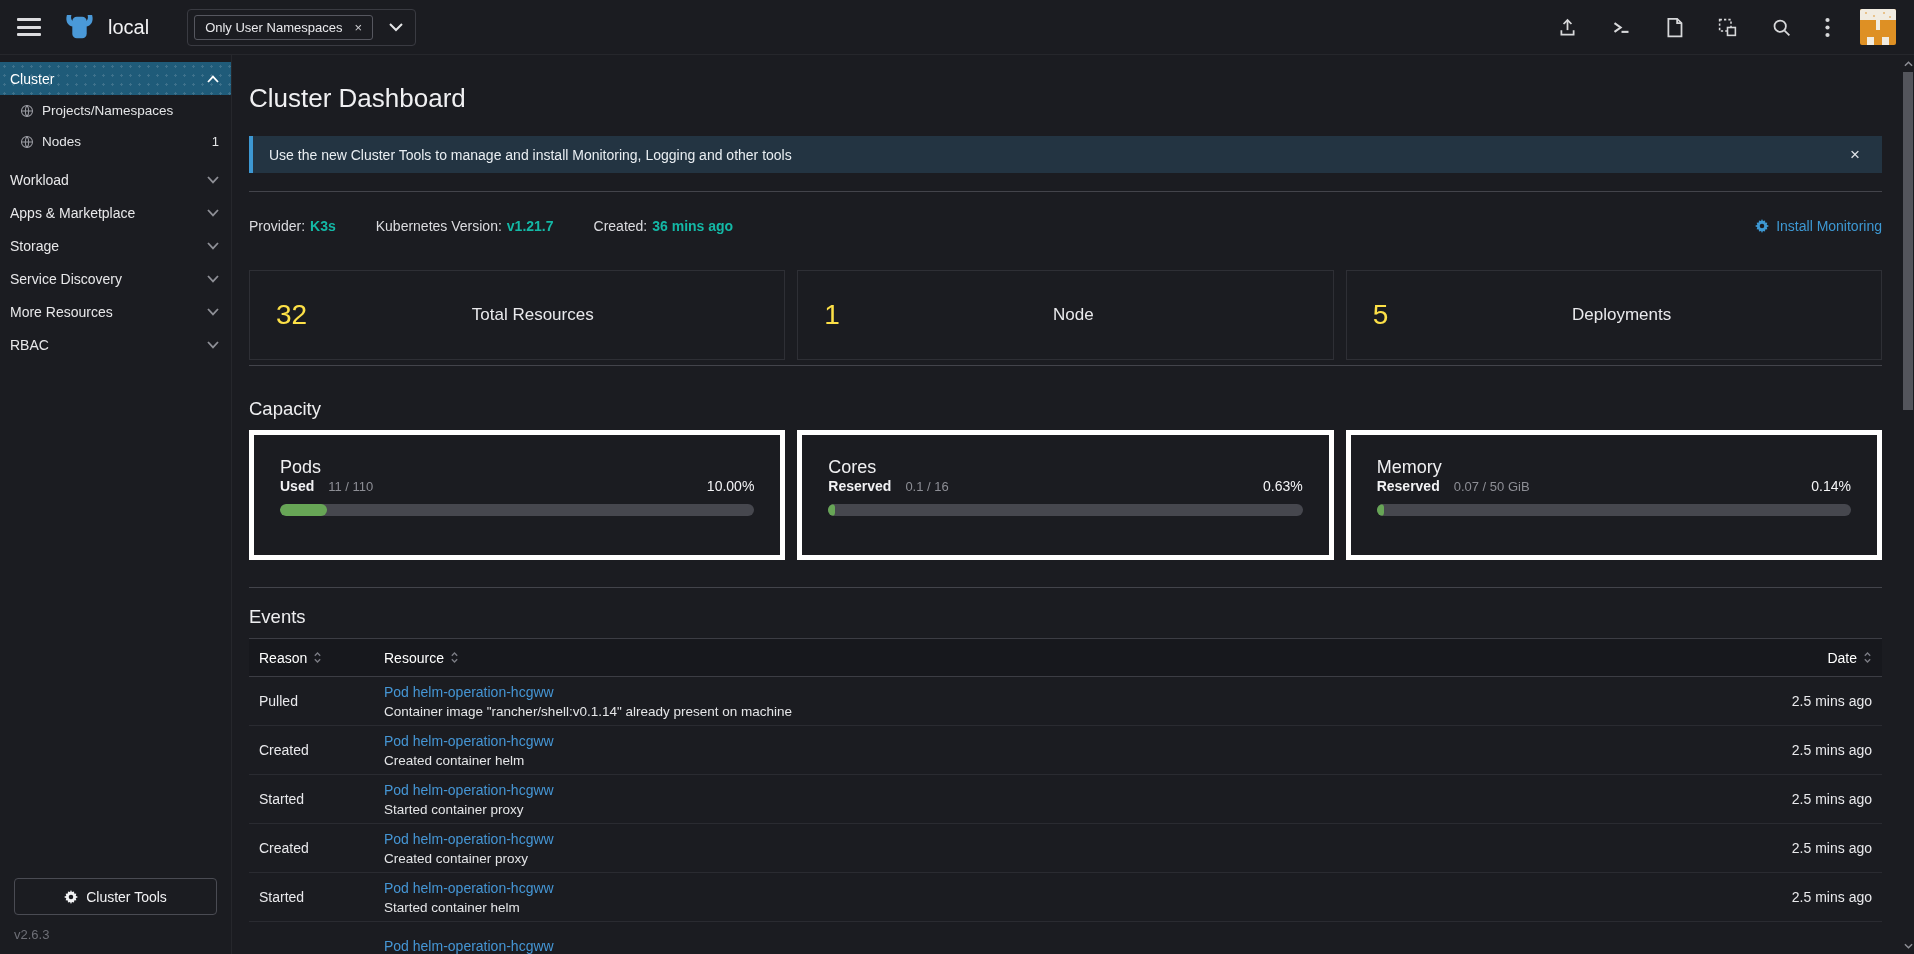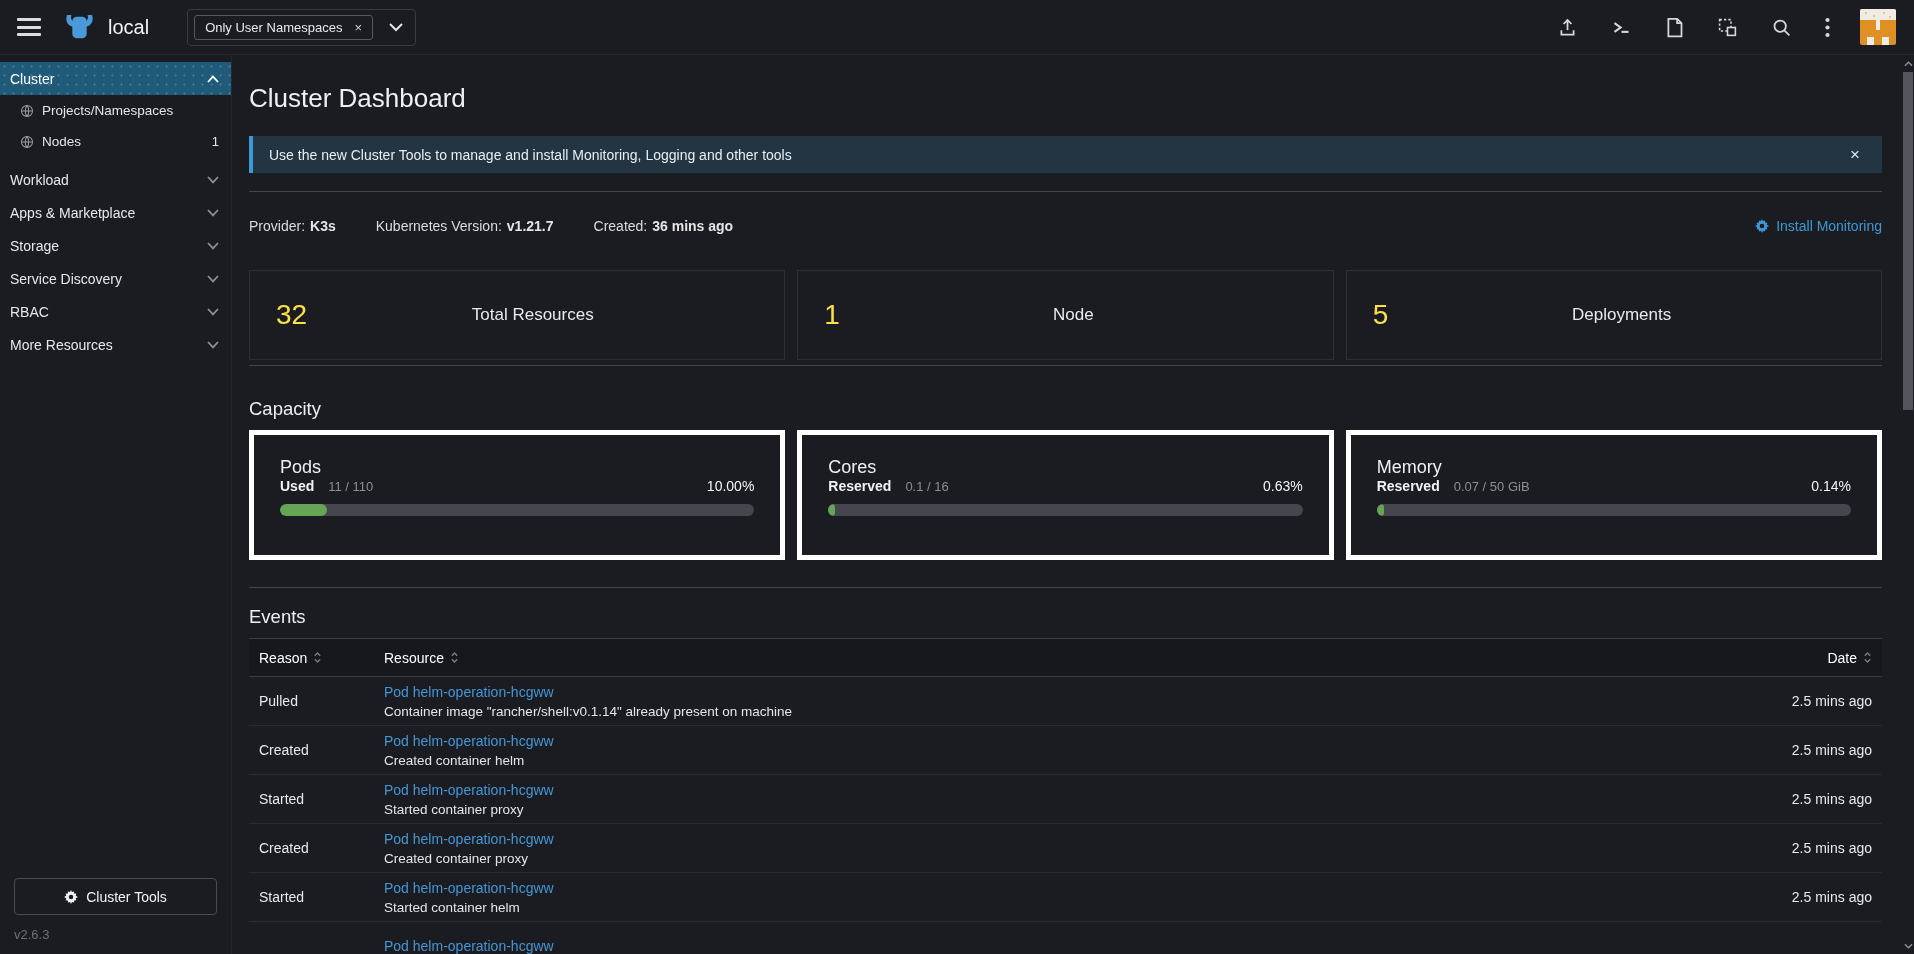--- a/index.html
+++ b/index.html
@@ -86,21 +86,21 @@
   }
   .banner-close { margin-left:auto; color:#dfe3e7; font-size:17px; line-height:1; cursor:pointer; padding:0 6px; }
 
   hr.section-divider { border:none; border-top:1px solid #43444b; }
   .div-1 { margin-top:18px; }
   .div-2 { margin-top:5px; }
   .div-3 { margin-top:27px; }
 
   .meta-row { margin-top:26px; display:flex; align-items:center; font-size:14px; }
   .meta-item { margin-right:40px; color:#dcdce0; }
-  .meta-item b { color:#e5e5e5; font-weight:700; margin-left:5px;text-align:right; }
+  .meta-item b { color:#14b8a6; font-weight:700; margin-left:5px;text-align:right; }
   .install-mon { margin-left:auto; display:flex; align-items:center; gap:7px; color:#3d98d3; font-size:14px; cursor:pointer; }
 
   .stats-row { margin-top:36px; display:flex; gap:12px; }
   .stat-card {
     flex:1; height:90px; border:1px solid #2e2f35;
     display:flex; align-items:center; padding:0 26px;
   }
   .stat-value { font-size:28px; color:#fde047; font-weight:400; }
   .stat-label { flex:1; text-align:center; font-size:17px; color:#e9e9ec; }
 
@@ -285,29 +285,29 @@
     </div>
     <div class="nav-section">
       <span>Service Discovery</span>
       <span class="chev">
           <svg width="12" height="8" viewBox="0 0 12 8" fill="none" stroke="#8e8f96" stroke-width="1.8">
             <path d="M1 1l5 5.4L11 1"></path>
           </svg>
         </span>
     </div>
     <div class="nav-section">
-      <span>RBAC</span>
+      <span>More Resources</span>
       <span class="chev">
           <svg width="12" height="8" viewBox="0 0 12 8" fill="none" stroke="#8e8f96" stroke-width="1.8">
             <path d="M1 1l5 5.4L11 1"></path>
           </svg>
         </span>
     </div>
     <div class="nav-section">
-      <span>More Resources</span>
+      <span>RBAC</span>
       <span class="chev">
           <svg width="12" height="8" viewBox="0 0 12 8" fill="none" stroke="#8e8f96" stroke-width="1.8">
             <path d="M1 1l5 5.4L11 1"></path>
           </svg>
         </span>
     </div>
   </div>
 
   <div class="side-footer">
     <button class="cluster-tools-btn">

